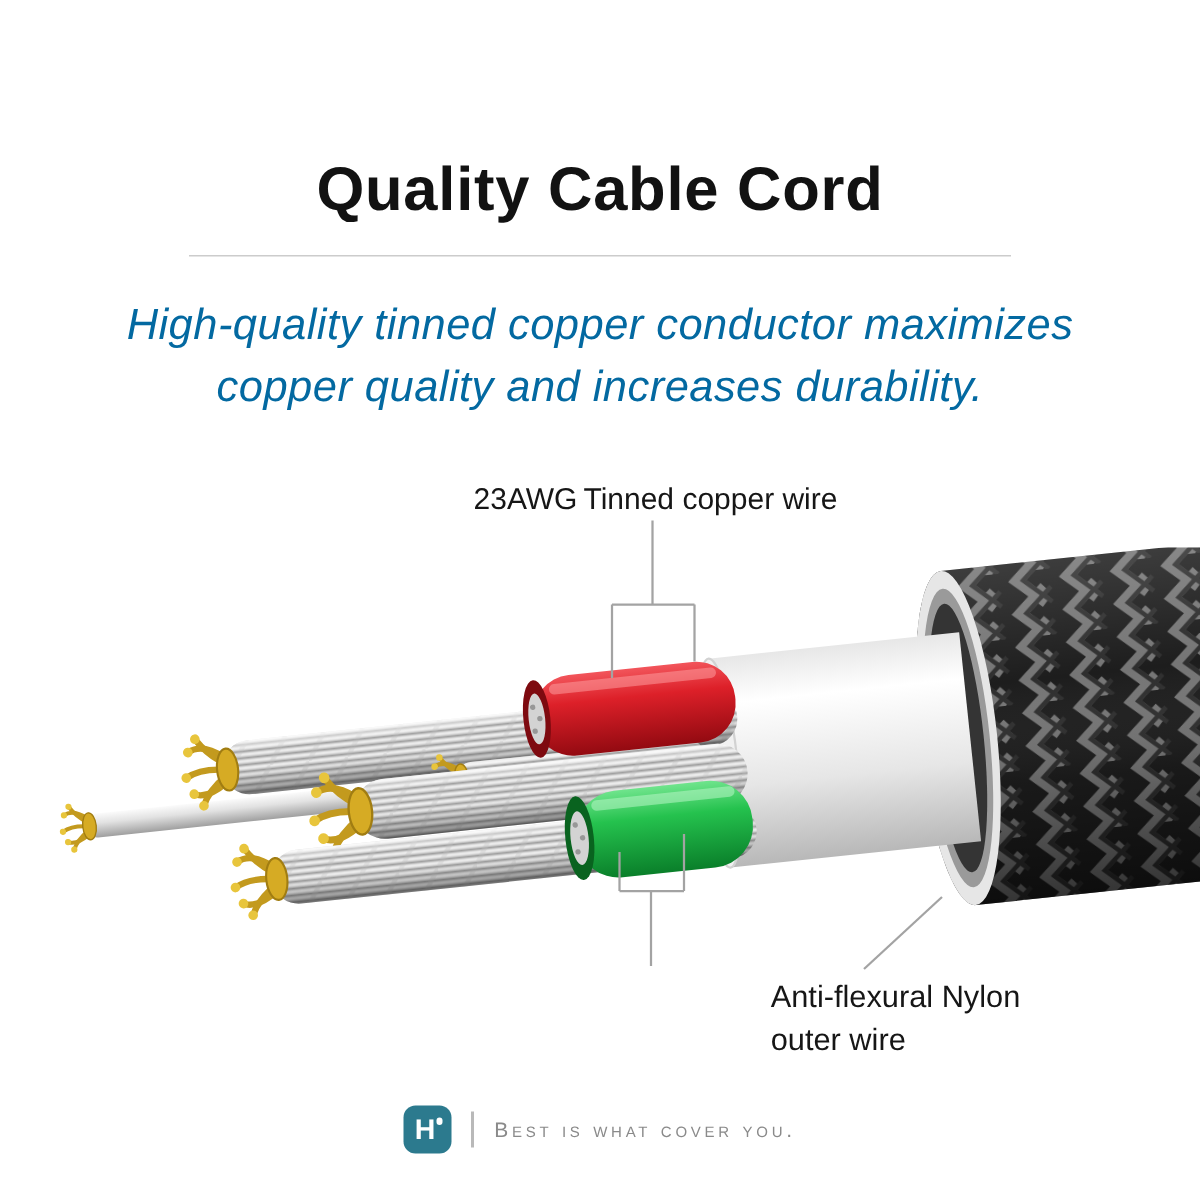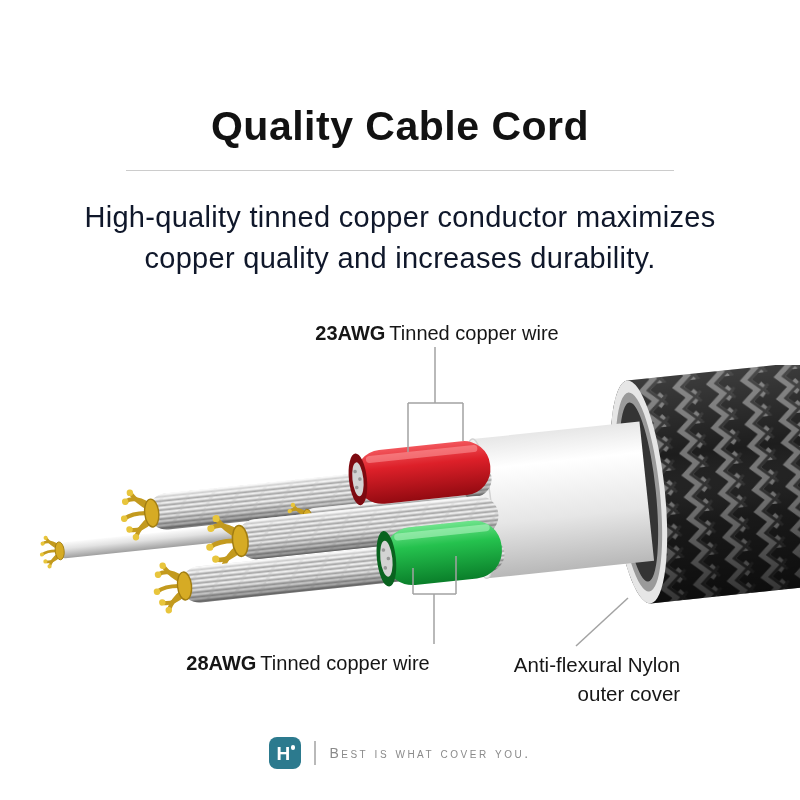--- a/index.html
+++ b/index.html
@@ -4,28 +4,28 @@
 <style>
   html,body{margin:0;padding:0;background:#ffffff;}
   body{width:800px;height:800px;font-family:"Liberation Sans", sans-serif;}
   .stage{position:relative;width:800px;height:800px;background:#ffffff;overflow:hidden;}
 
   .title{position:absolute;top:103px;left:0;width:100%;text-align:center;
          font-size:41px;font-weight:bold;color:#121212;letter-spacing:0.5px;}
   .divider{position:absolute;top:170px;left:50%;transform:translateX(-50%);
            width:548px;height:1px;background:#cccccc;}
   .subtitle{position:absolute;top:197px;left:0;width:100%;text-align:center;
-            font-size:29px;line-height:41px;color:#0f172a;letter-spacing:0.3px;}
+            font-size:29px;line-height:41px;color:#0369a1;letter-spacing:0.3px;font-style:italic;}
 
   .callout-label{position:absolute;white-space:nowrap;font-size:20px;color:#161616;}
-  .callout-label .gauge{font-weight:bold;margin-right:4px;}
+  .callout-label .gauge{font-weight:normal;margin-right:4px;}
   #label-23{top:322px;left:437px;transform:translateX(-50%);}
   #label-28{top:652px;left:308px;transform:translateX(-50%);}
   #label-nylon{position:absolute;top:650px;left:597px;transform:translateX(-50%);
-               text-align:right;font-size:20.5px;line-height:29px;color:#161616;white-space:nowrap;}
+               text-align:left;font-size:20.5px;line-height:29px;color:#161616;white-space:nowrap;}
 
   #cable{position:absolute;top:365px;left:0;z-index:1;}
   #callout-lines{position:absolute;top:0;left:0;z-index:3;pointer-events:none;}
 
   .footer{position:absolute;top:737px;left:0;width:100%;display:flex;
           justify-content:center;align-items:center;gap:13px;}
   .logo{position:relative;width:32px;height:32px;background:#2c7a8e;border-radius:8px;
         display:flex;align-items:center;justify-content:center;}
   .logo .letter{color:#ffffff;font-weight:bold;font-size:19px;line-height:1;margin-right:4px;}
   .logo .dot{position:absolute;top:8px;right:6px;width:4.5px;height:4.5px;
@@ -193,27 +193,24 @@
   </svg>
 
   <svg id="callout-lines" width="800" height="800" viewBox="0 0 800 800">
     <g stroke="#a3a3a3" stroke-width="1.5" fill="none">
       <path d="M435,347 L435,403 M408,403 L463,403 M408,403 L408,452 M463,403 L463,441"></path>
       <path d="M413,568 L413,594 M456,556 L456,594 M413,594 L456,594 M434,594 L434,644"></path>
       <path d="M576,646 L628,598"></path>
     </g>
   </svg>
 
-  <div class="callout-label" id="label-28">
-    <span class="gauge">28AWG</span><span>Tinned copper wire</span>
-  </div>
 
   <div id="label-nylon">
     <div>Anti-flexural Nylon</div>
-    <div>outer cover</div>
+    <div>outer wire</div>
   </div>
 
   <div class="footer">
     <div class="logo">
       <span class="letter">H</span>
       <span class="dot"></span>
     </div>
     <div class="bar"></div>
     <div class="tagline">Best is what cover you.</div>
   </div>

